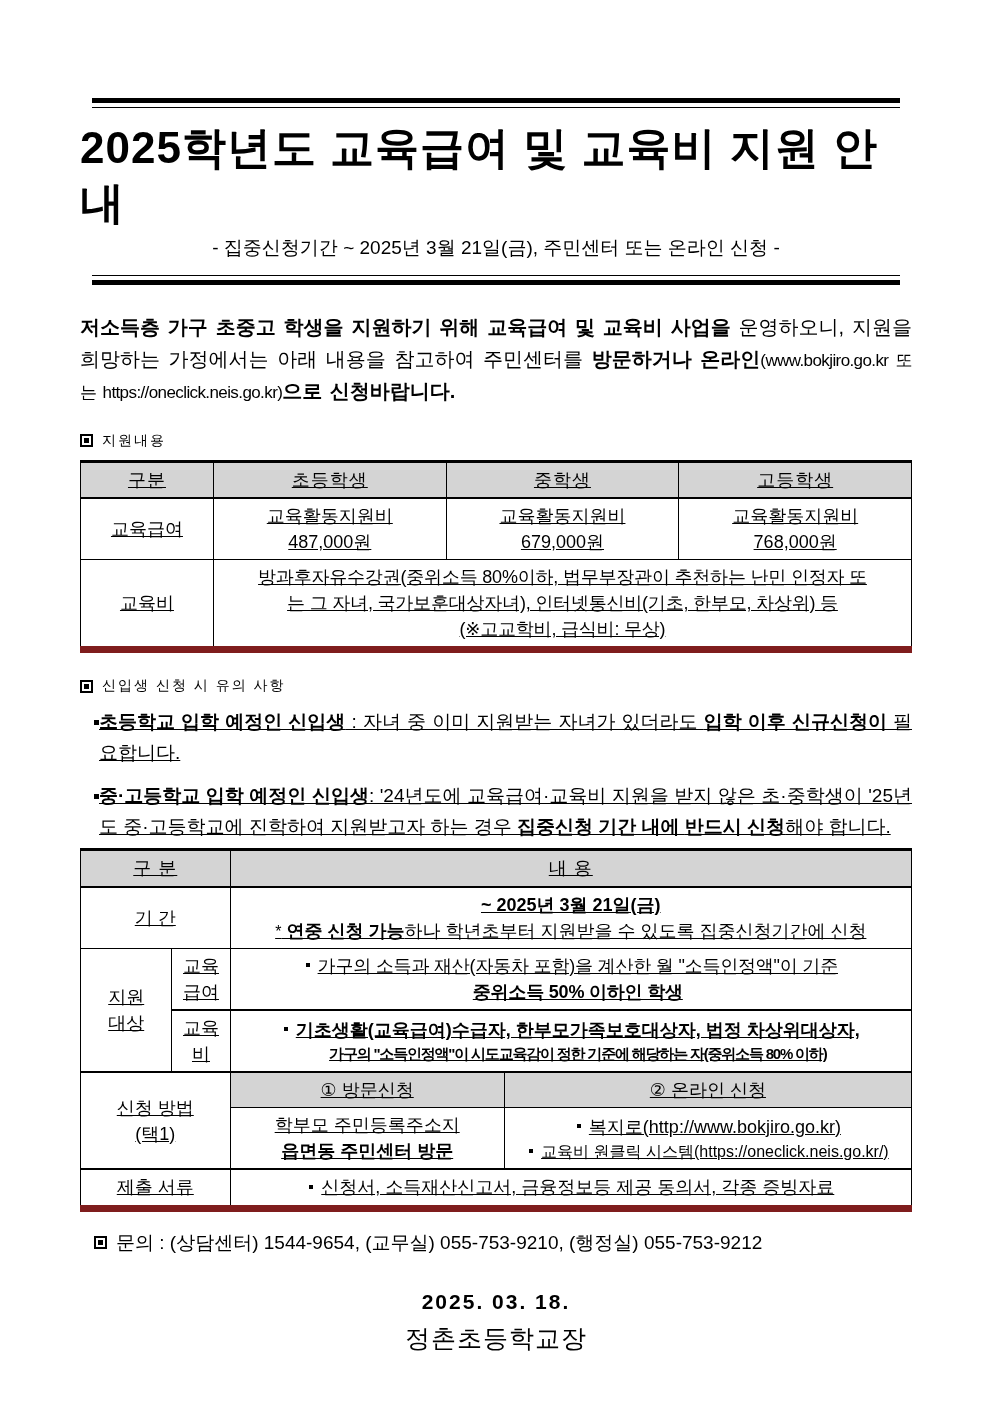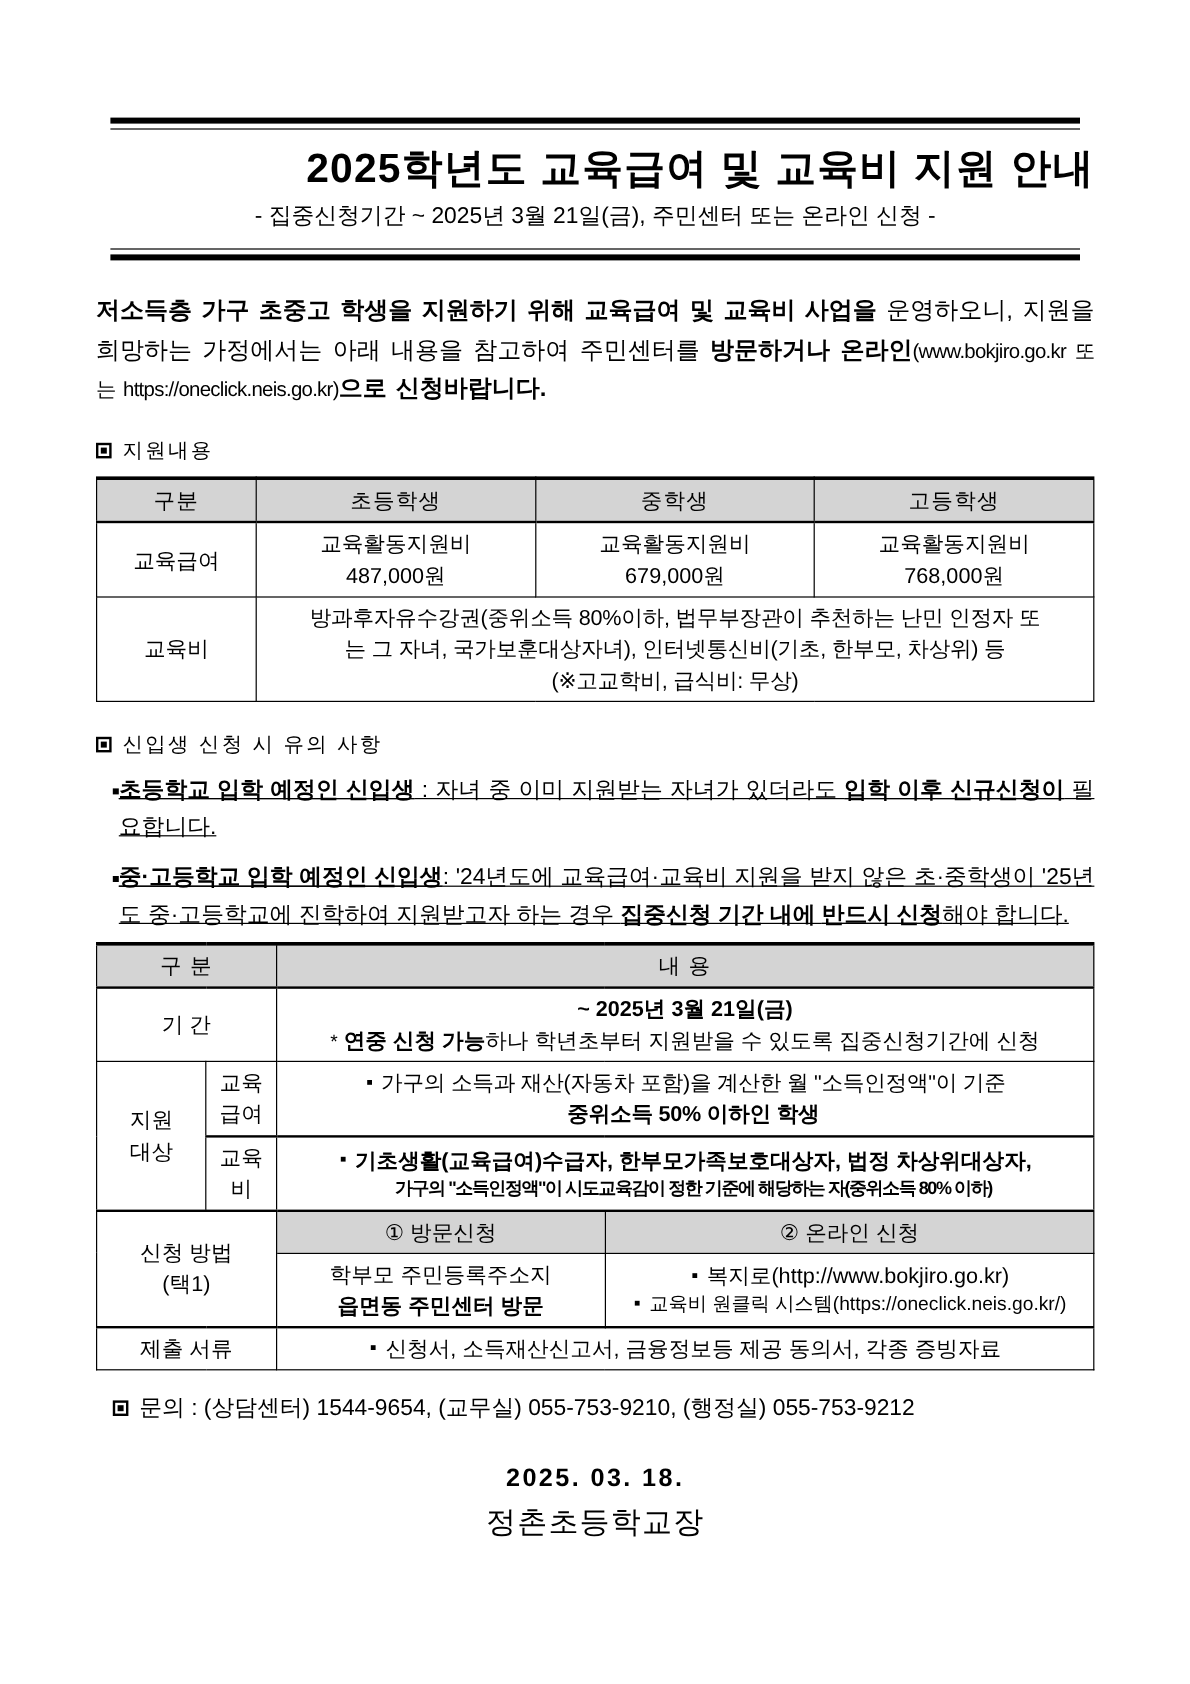--- a/index.html
+++ b/index.html
@@ -29,22 +29,22 @@
     border-bottom: 1.5px solid #000;
     height: 4px;
   }
   .title-rule-bottom {
     margin: 0 12px 0 12px;
     border-top: 1.5px solid #000;
     border-bottom: 5px solid #000;
     height: 4px;
   }
   .doc-title {
-    text-align: right;
-    font-size: 34px;
+    text-align: left;
+    font-size: 44px;
     font-weight: bold;
     letter-spacing: 1px;
     margin: 12px 0 6px 0;
     line-height: 1.25;
   }
   .doc-subtitle {
     text-align: center;
     font-size: 19px;
     margin: 0 0 14px 0;
     line-height: 1.3;
@@ -59,21 +59,21 @@
     word-spacing: 2px;
   }
   .intro b { font-weight: bold; }
   .intro .url {
     font-size: 17px;
     letter-spacing: -0.6px;
   }
 
   
   .sec-head {
-    font-size: 17px;
+    font-size: 14px;
     margin: 24px 0 10px 0;
     letter-spacing: 2px;
     display: flex;
     align-items: center;
     gap: 9px;
   }
   .sec-head.indent { padding-left: 18px; }
   .marker-square {
     display: inline-block;
     width: 13px;
@@ -91,21 +91,22 @@
   }
 
   
   table {
     border-collapse: collapse;
     width: 100%;
     table-layout: fixed;
   }
   table.outer {
     border-top: 3px solid #000;
-    border-bottom: 1px solid #7f1d1d;
+    border-bottom: 7px solid #7f1d1d;
+    text-decoration: underline;
   }
   td, th {
     border: 1px solid #000;
     padding: 4px 6px;
     font-size: 18px;
     vertical-align: middle;
     line-height: 1.45;
     font-weight: normal;
   }
   .tbl-head td {

